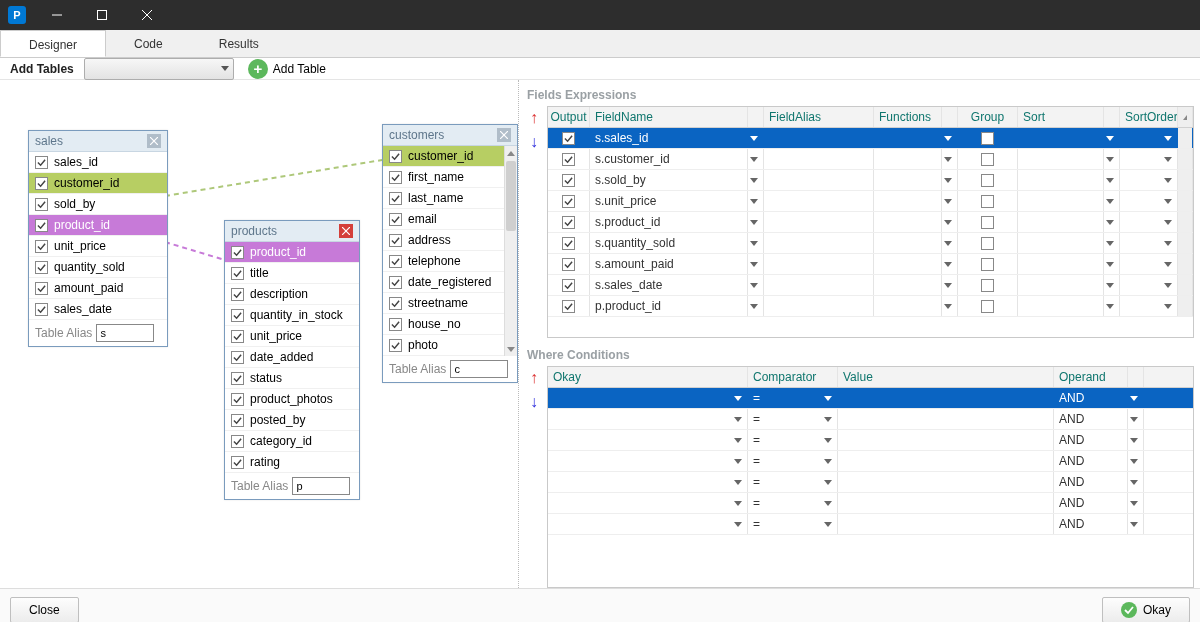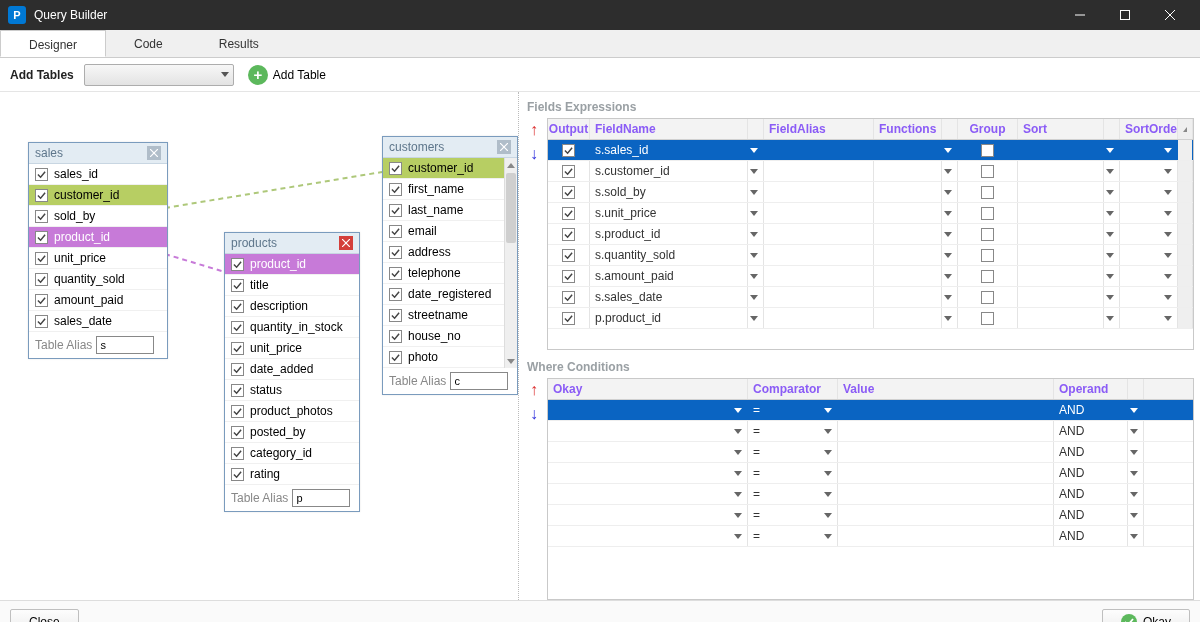--- a/index.html
+++ b/index.html
@@ -6,21 +6,21 @@
 body { width:1200px; height:622px; background:#fff; overflow:hidden; }
 .titlebar { height:30px; background:#2d2d2d; color:#fff; display:flex; align-items:center; padding:0 8px; }
 .titlebar .logo { display:inline-flex; align-items:center; justify-content:center; width:18px; height:18px; background:#0078d4; color:#fff; border-radius:3px; font-weight:bold; margin-right:8px; font-size:11px; }
 .titlebar-title { flex:1; font-size:12px; }
 .winbtns { display:flex; }
 .winbtn { width:45px; height:30px; display:flex; align-items:center; justify-content:center; color:#fff; }
 .winbtn svg { width:10px; height:10px; }
 .tabs { height:28px; display:flex; border-bottom:1px solid #ccc; background:#f0f0f0; }
 .tab { padding:0 28px; line-height:28px; color:#333; cursor:default; }
 .tab.active { background:#fff; border:1px solid #ccc; border-bottom:1px solid #fff; position:relative; top:0; }
-.toolbar { height:34px; display:flex; align-items:center; padding:0 10px; gap:10px; border-bottom:1px solid #e5e5e5; }
+.toolbar { height:22px; display:flex; align-items:center; padding:0 10px; gap:10px; border-bottom:1px solid #e5e5e5; }
 .toolbar-label { font-weight:bold; color:#222; }
 .combo { width:150px; height:22px; background:linear-gradient(#f7f7f7,#e3e3e3); border:1px solid #adadad; border-radius:2px; display:flex; align-items:center; justify-content:flex-end; padding:0 4px; }
 .combo-arrow { border-left:4px solid transparent; border-right:4px solid transparent; border-top:5px solid #555; }
 .addbtn { display:flex; align-items:center; gap:5px; padding:2px 4px; }
 .addbtn-icon { width:20px; height:20px; border-radius:50%; background:#5cb85c; display:flex; align-items:center; justify-content:center; color:#fff; font-weight:bold; font-size:15px; line-height:1; }
 .content { display:flex; height:508px; }
 .left-panel { width:550px; border-right:1px dotted #bbb; position:relative; overflow:hidden; }
 .right-panel { flex:1; display:flex; flex-direction:column; padding:4px 6px 0 6px; }
 .table-card { position:absolute; border:1px solid #7a9bbd; background:#fff; font-size:12px; box-shadow:0 0 2px rgba(0,0,0,0.1); }
 .table-card-head { background:#e3ecf3; color:#5e768b; padding:3px 6px; display:flex; align-items:center; justify-content:space-between; border-bottom:1px solid #c8d6e2; font-size:12px; }
@@ -45,21 +45,21 @@
 .section-title { color:#9aa0a4; font-weight:bold; font-size:12px; padding:4px 2px; }
 .grid-wrap { display:flex; gap:4px; }
 .arrow-col { width:18px; display:flex; flex-direction:column; align-items:center; gap:8px; padding-top:4px; }
 .arrow-col span { font-size:16px; font-weight:bold; line-height:1; }
 .arrow-up { color:#d33; }
 .arrow-down { color:#33d; }
 .grid { flex:1; border:1px solid #c9c9c9; }
 .grid-head, .grid-row { display:flex; align-items:stretch; }
 .grid-head { background:#f3f3f3; border-bottom:1px solid #d0d0d0; }
 .cell { border-right:1px solid #e4e4e4; padding:3px 5px; display:flex; align-items:center; font-size:12px; color:#333; position:relative; overflow:hidden; white-space:nowrap; }
-.grid-head .cell { color:#8b5cf6; font-weight:bold; }
+.grid-head .cell { color:#0f766e; font-weight:normal; }
 .grid-row { border-bottom:1px solid #eee; }
 .grid-row.selected { background:#0a64c2; }
 .grid-row.selected .cell { color:#fff; border-right-color:#0a64c2; }
 .dd-cell { justify-content:flex-end; }
 .dd-arrow { border-left:4px solid transparent; border-right:4px solid transparent; border-top:5px solid #666; }
 .grid-row.selected .dd-arrow { border-top-color:#fff; }
 .small-check { width:13px; height:13px; border:1px solid #888; background:#fff; display:inline-flex; align-items:center; justify-content:center; }
 .small-check svg { width:9px; height:9px; }
 .fields-grid .c-output{width:42px;justify-content:center;}
 .fields-grid .c-fname{width:158px;}
@@ -79,21 +79,20 @@
 .btn { height:26px; padding:0 18px; border:1px solid #bfbfbf; background:linear-gradient(#fdfdfd,#ececec); border-radius:2px; display:flex; align-items:center; gap:6px; }
 .ok-icon { width:16px; height:16px; border-radius:50%; background:#5cb85c; display:flex; align-items:center; justify-content:center; }
 .ok-icon svg { width:10px; height:10px; }
 .products-card{z-index:2;}
 </style>
 </head>
 <body>
 
 <div class="titlebar">
   <span class="logo">P</span>
-  <span class="titlebar-title">Query Builder</span>
   <div class="winbtns">
     <div class="winbtn">
         <svg viewBox="0 0 10 10">
           <line x1="0" y1="5" x2="10" y2="5" stroke="#fff" stroke-width="1"></line>
         </svg>
       </div>
     <div class="winbtn">
         <svg viewBox="0 0 10 10">
           <rect x="0.5" y="0.5" width="9" height="9" fill="none" stroke="#fff" stroke-width="1"></rect>
         </svg>

